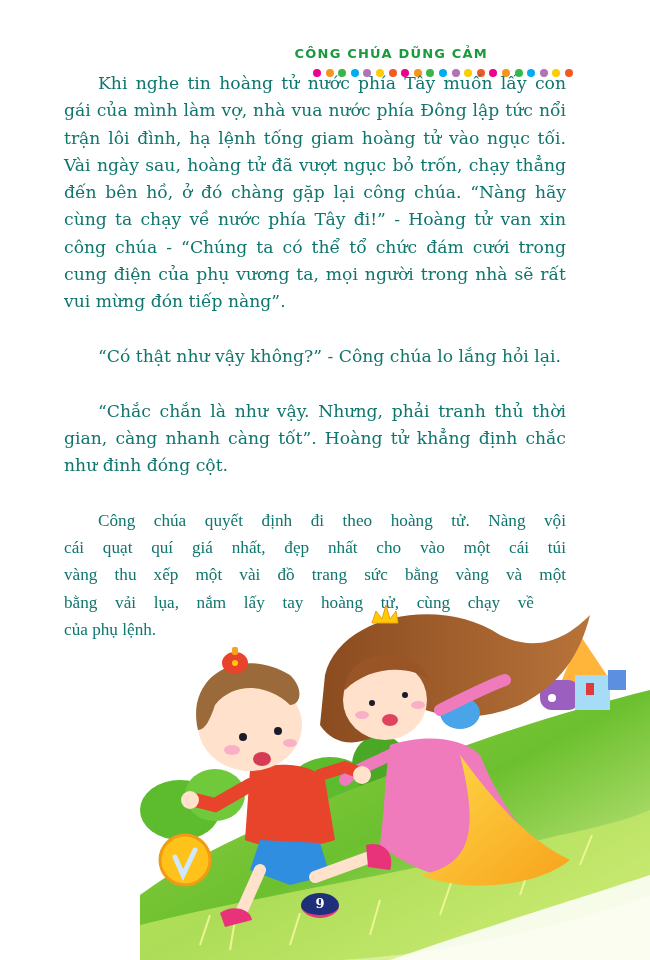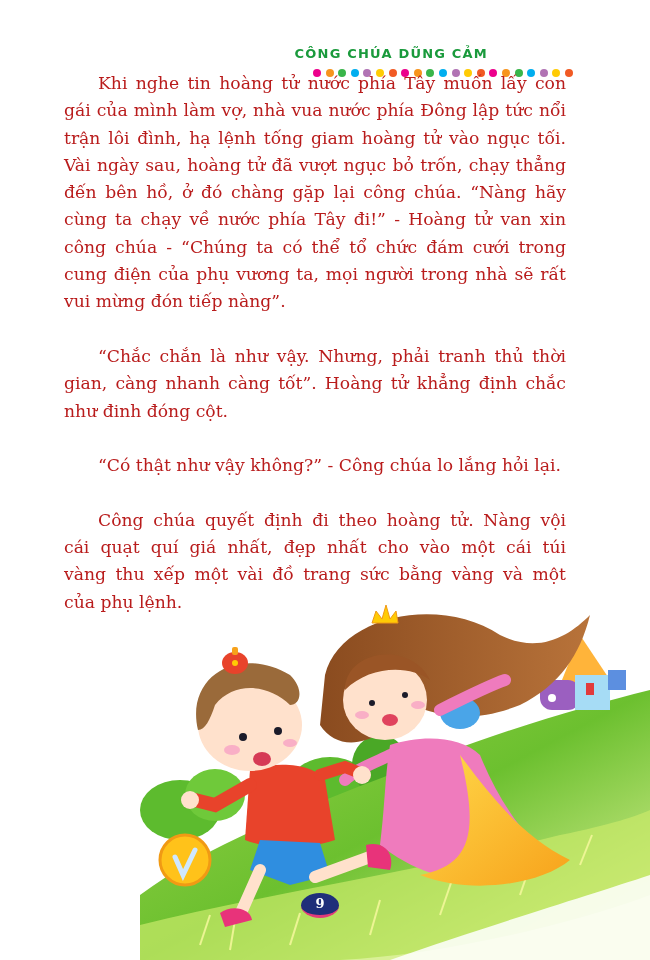--- a/index.html
+++ b/index.html
@@ -43,35 +43,36 @@
       width: 8px;
       height: 8px;
       border-radius: 50%;
       display: block;
     }
     .story {
       position: absolute;
       left: 64px;
       top: 70px;
       width: 502px;
-      color: #b91c1c;
+      color: #0f766e;
       font-size: 17.2px;
       line-height: 27.3px;
     }
     .para {
       margin: 0 0 27.3px 0;
       text-indent: 34px;
       text-align: justify;
       text-align-last: left;
     }
     .para.single {
       white-space: nowrap;
     }
     .last-para-lines span {
       display: block;
+      font-family: Liberation Serif, serif;
     }
     .illustration {
       position: absolute;
       left: 140px;
       top: 595px;
       width: 510px;
       height: 365px;
     }
     .page-number {
       position: absolute;
@@ -116,26 +117,27 @@
       <span class="dot" style="background: rgb(247, 148, 29);"></span>
       <span class="dot" style="background: rgb(57, 181, 74);"></span>
       <span class="dot" style="background: rgb(0, 174, 239);"></span>
       <span class="dot" style="background: rgb(177, 115, 180);"></span>
       <span class="dot" style="background: rgb(255, 203, 5);"></span>
       <span class="dot" style="background: rgb(241, 90, 36);"></span>
     </div>
 
   <div class="story">
     <p class="para">Khi nghe tin hoàng tử nước phía Tây muốn lấy con gái của mình làm vợ, nhà vua nước phía Đông lập tức nổi trận lôi đình, hạ lệnh tống giam hoàng tử vào ngục tối. Vài ngày sau, hoàng tử đã vượt ngục bỏ trốn, chạy thẳng đến bên hồ, ở đó chàng gặp lại công chúa. “Nàng hãy cùng ta chạy về nước phía Tây đi!” - Hoàng tử van xin công chúa - “Chúng ta có thể tổ chức đám cưới trong cung điện của phụ vương ta, mọi người trong nhà sẽ rất vui mừng đón tiếp nàng”.</p>
+    <p class="para single">“Có thật như vậy không?” - Công chúa lo lắng hỏi lại.</p>
     <p class="para">“Chắc chắn là như vậy. Nhưng, phải tranh thủ thời gian, càng nhanh càng tốt”. Hoàng tử khẳng định chắc như đinh đóng cột.</p>
-    <p class="para single">“Có thật như vậy không?” - Công chúa lo lắng hỏi lại.</p>
     <div class="para last-para-lines" style="text-indent:0;">
       <span style="padding-left:34px; text-align:justify; text-align-last:justify;">Công chúa quyết định đi theo hoàng tử. Nàng vội</span>
       <span style="text-align:justify; text-align-last:justify;">cái quạt quí giá nhất, đẹp nhất cho vào một cái túi</span>
       <span style="text-align:justify; text-align-last:justify;">vàng thu xếp một vài đồ trang sức bằng vàng và một</span>
+      <span style="width:470px; text-align:justify; text-align-last:justify;">bằng vải lụa, nắm lấy tay hoàng tử, cùng chạy về</span>
       <span>của phụ lệnh.</span>
     </div>
   </div>
 
   <svg class="illustration" viewBox="0 0 510 365" xmlns="http://www.w3.org/2000/svg">
     <defs>
       <linearGradient id="hill" x1="0" y1="0" x2="1" y2="1">
         <stop offset="0" stop-color="#9bd34a"></stop>
         <stop offset="0.5" stop-color="#6cc02f"></stop>
         <stop offset="1" stop-color="#e8f5a0"></stop>

